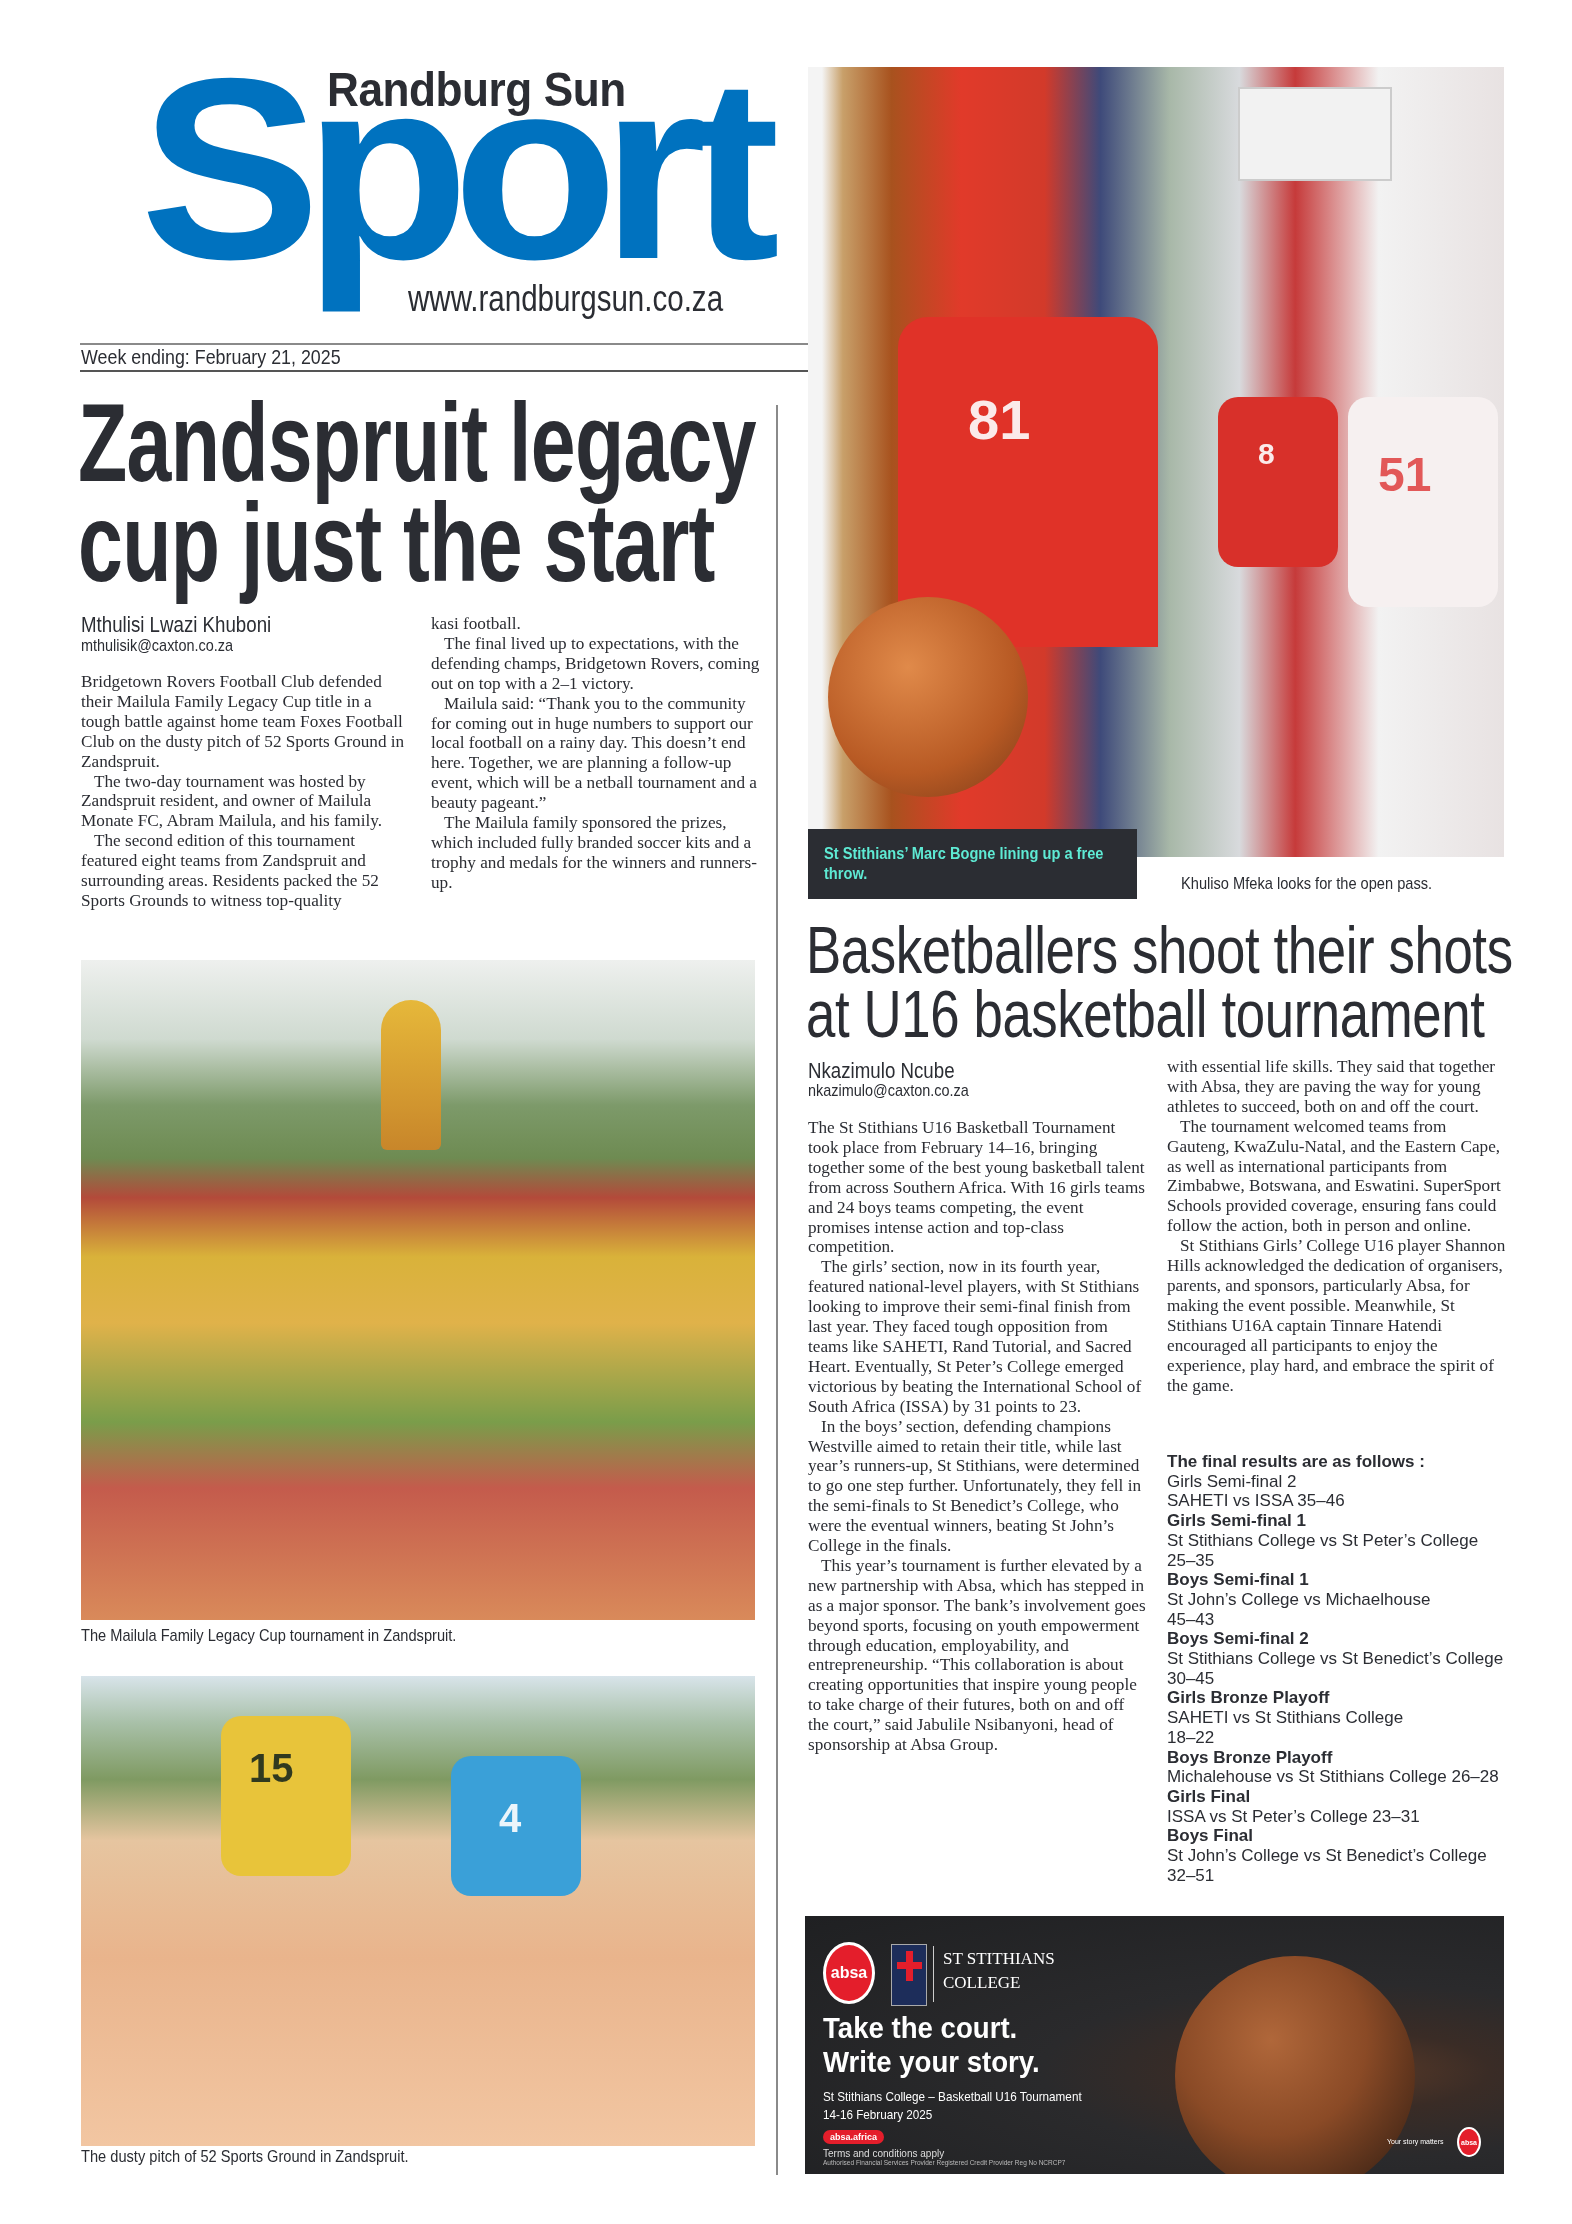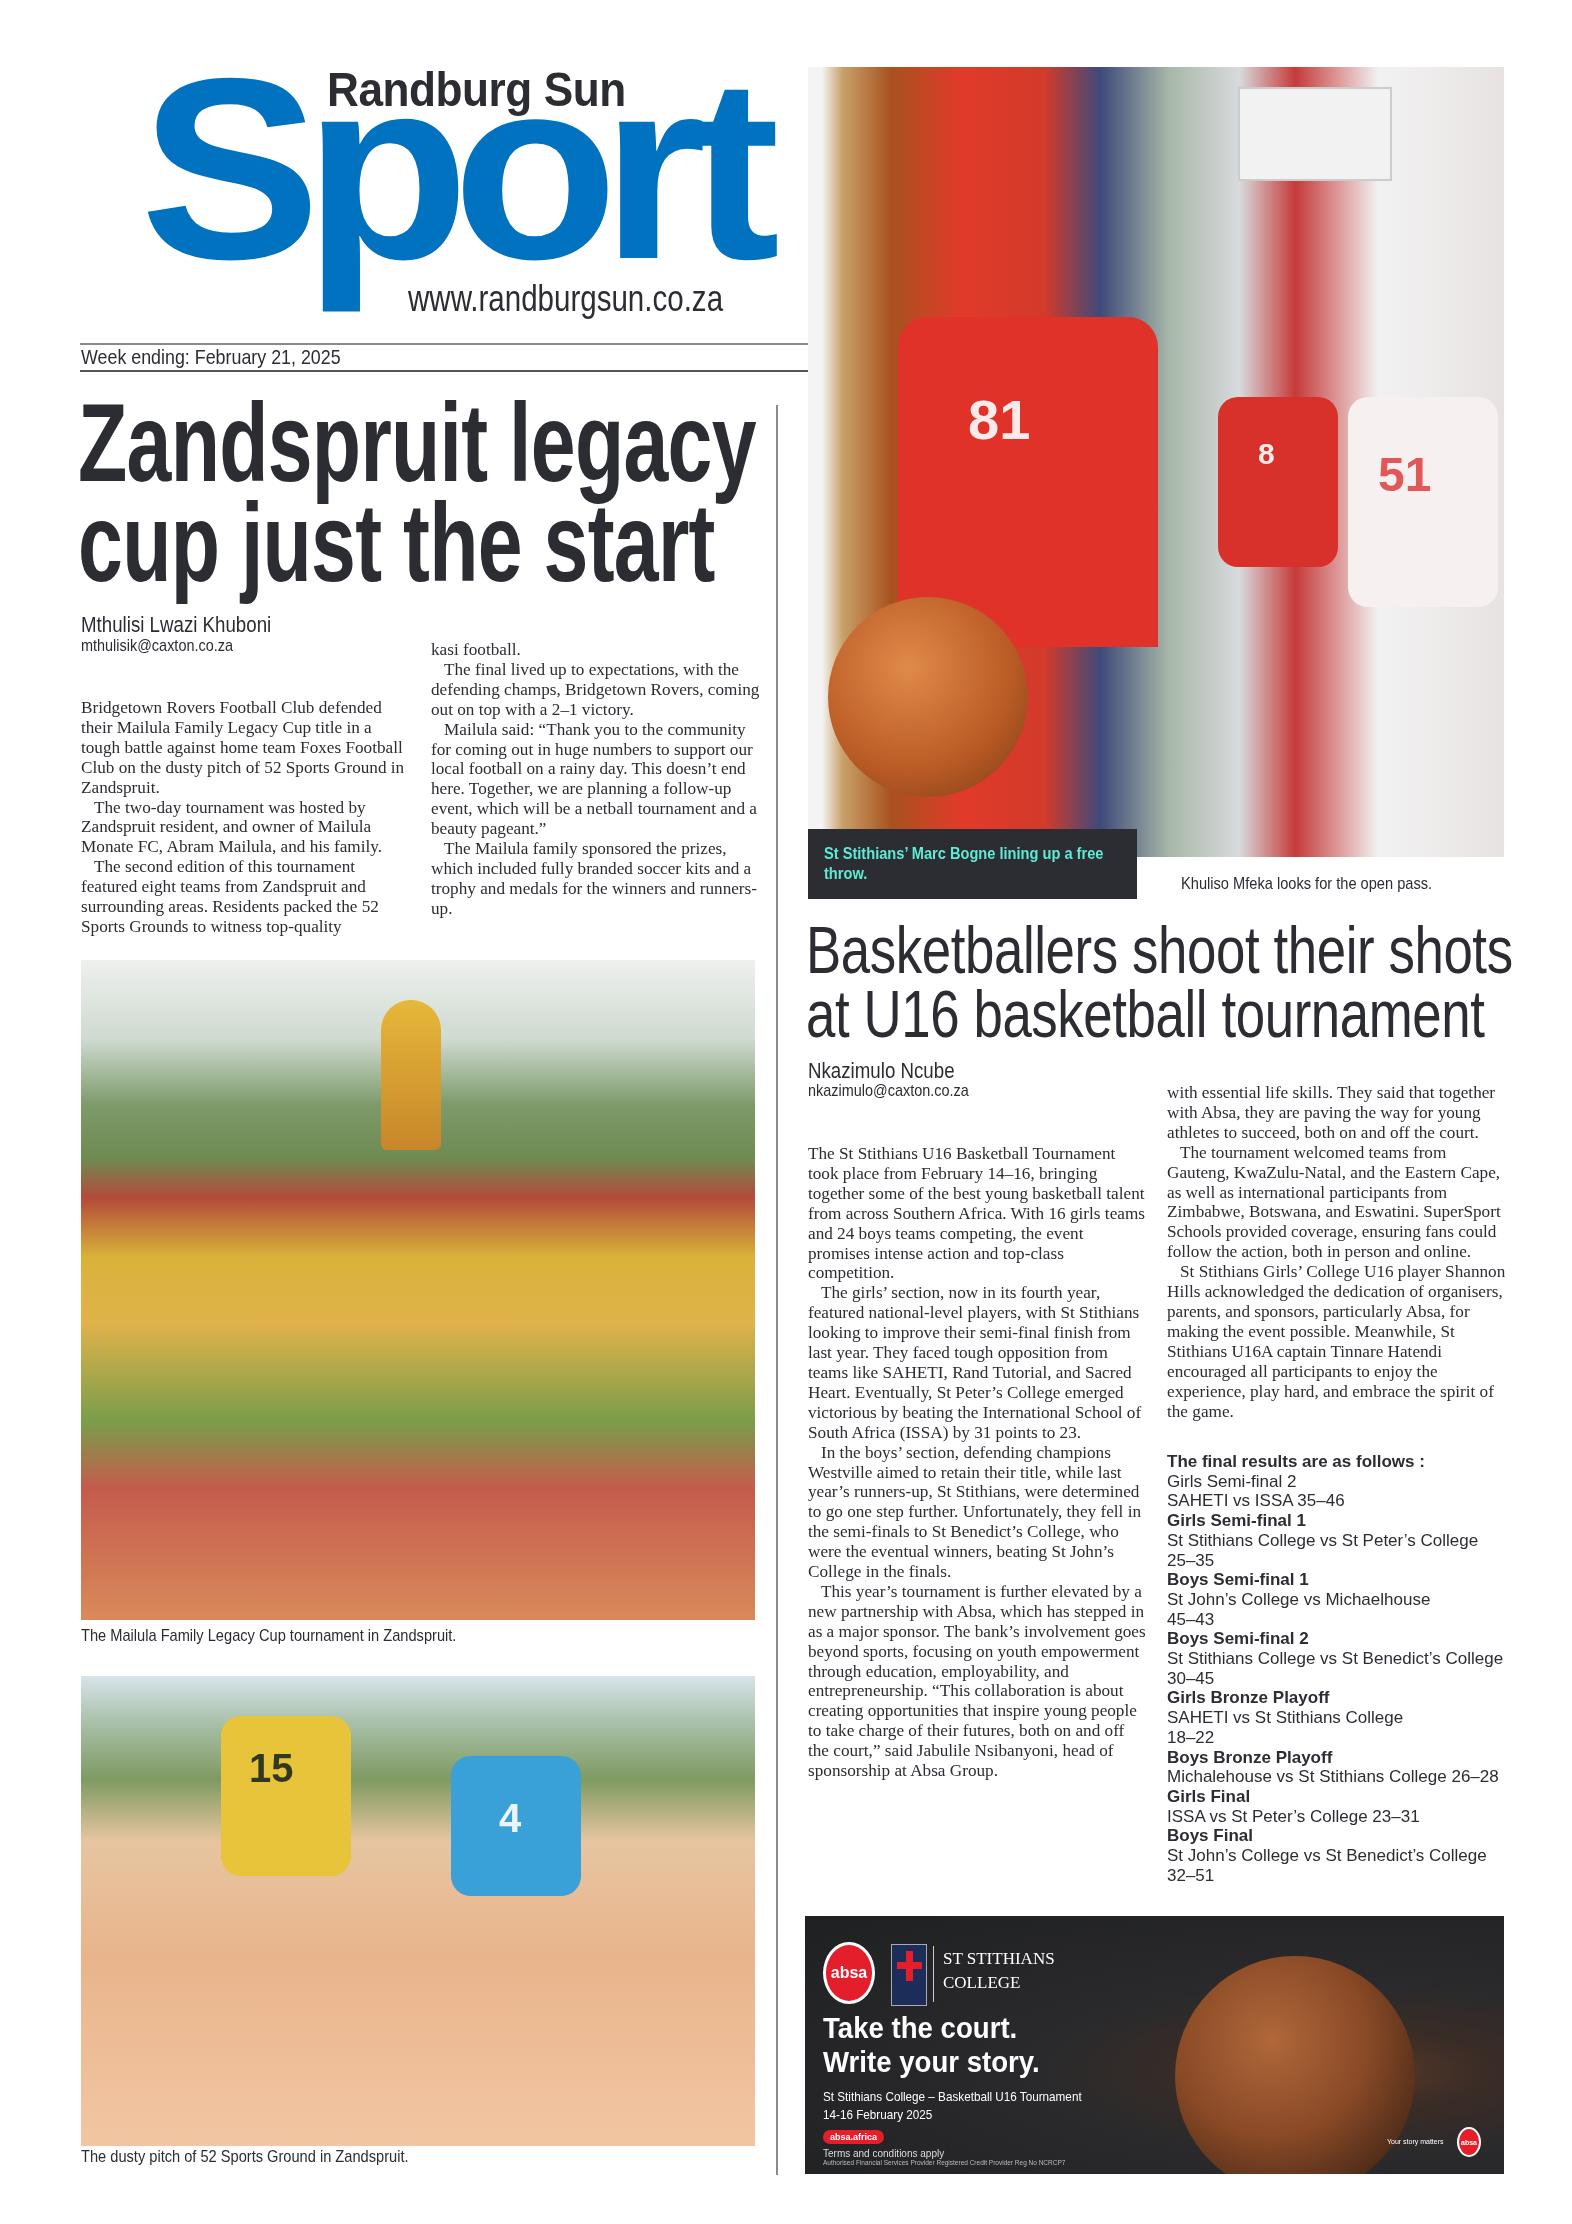--- a/index.html
+++ b/index.html
@@ -17,21 +17,21 @@
   #rule-top { left: 80px; top: 343px; width: 760px; border-top: 2px solid #8a8a8a; }
   #rule-bottom { left: 80px; top: 370px; width: 760px; border-top: 2px solid #555; }
   #week-ending { left: 81px; top: 345px; font-size: 21px; color: #2b2d33; transform: scaleX(0.85); transform-origin: left top; }
 
   
   #headline-1 { left: 78px; top: 393px; width: 720px; font-size: 112px; font-weight: bold; line-height: 100px; color: #2b2d33; transform: scaleX(0.72); transform-origin: left top; width: 1000px; letter-spacing: -1px; }
 
   .byline-name { font-size: 22px; color: #2b2d33; transform: scaleX(0.85); transform-origin: left top; white-space: nowrap; }
   .byline-email { font-size: 17px; color: #2b2d33; transform: scaleX(0.85); transform-origin: left top; white-space: nowrap; }
 
-  .body-col { font-size: 17.2px; line-height: 19.9px; color: #2b2d33; margin-top: 26px; }
+  .body-col { font-size: 17.2px; line-height: 19.9px; color: #2b2d33; }
   .body-col p { margin: 0; text-indent: 13px; }
   .body-col p.first { text-indent: 0; }
 
   #art1-col1 { left: 81px; top: 672px; width: 330px; }
   #art1-col2 { left: 431px; top: 614px; width: 330px; }
 
   
   #col-divider { left: 776px; top: 405px; width: 2px; height: 1770px; background: #8a8a8a; }
 
   

